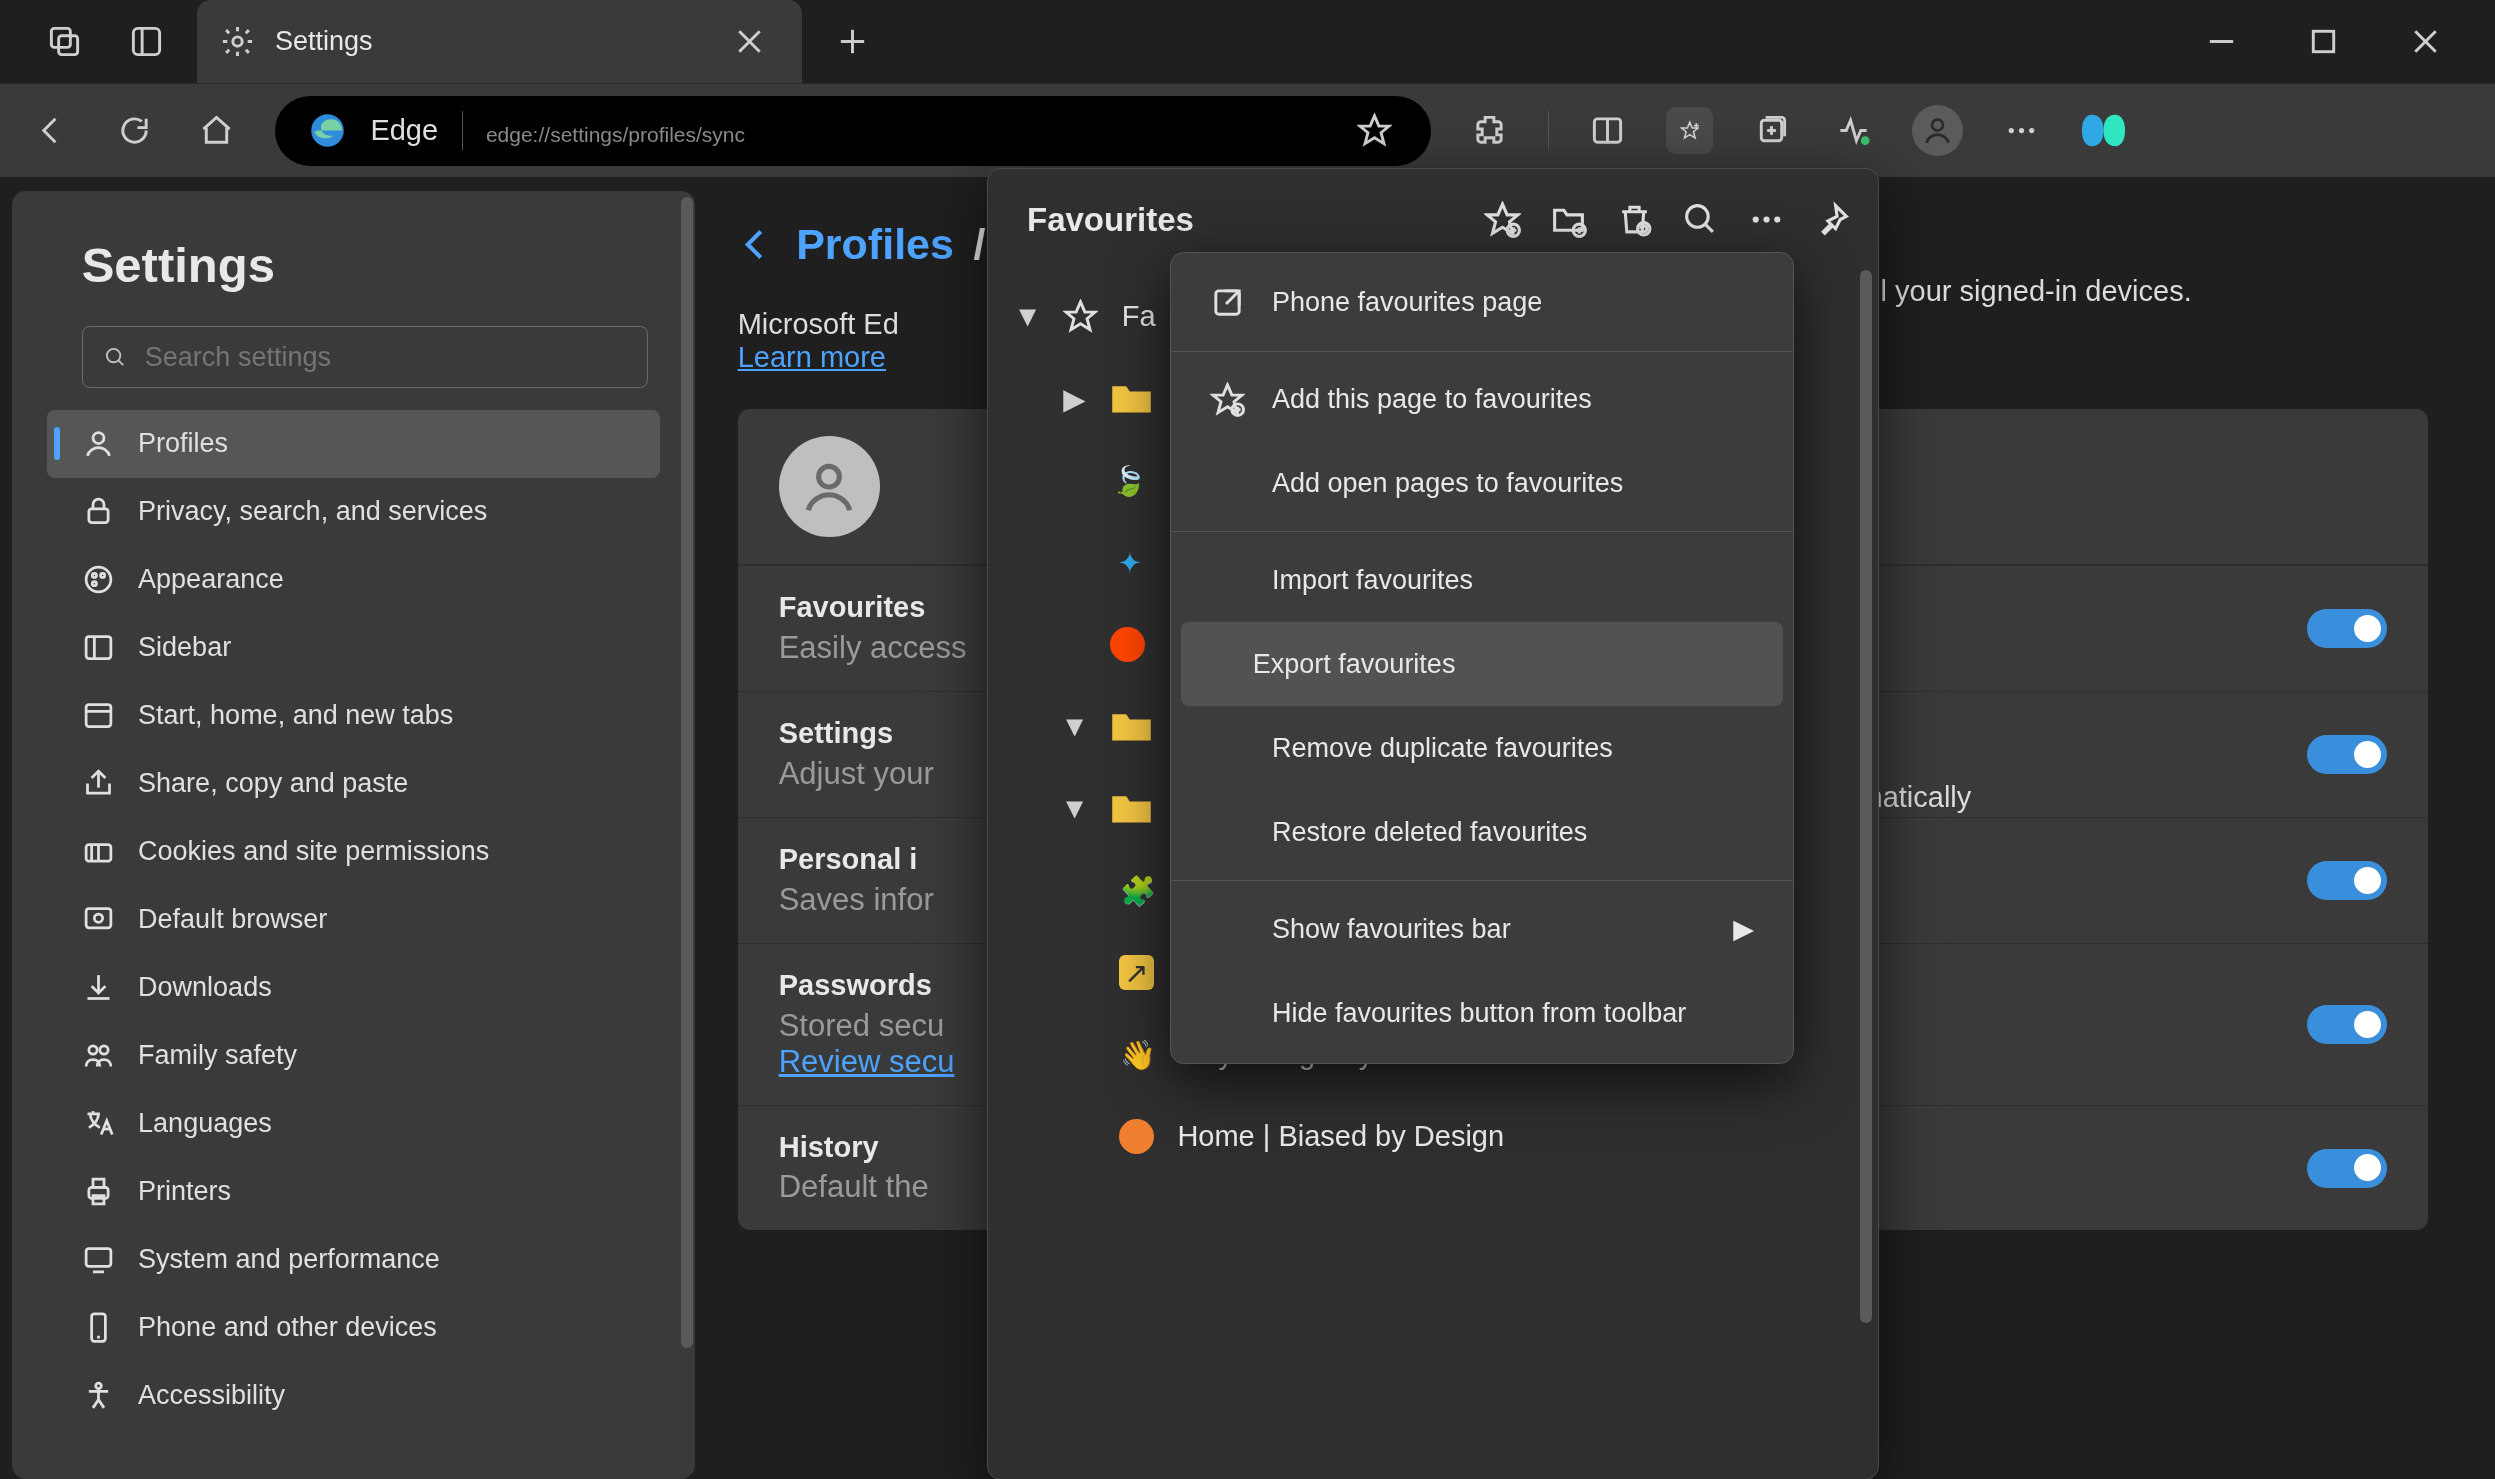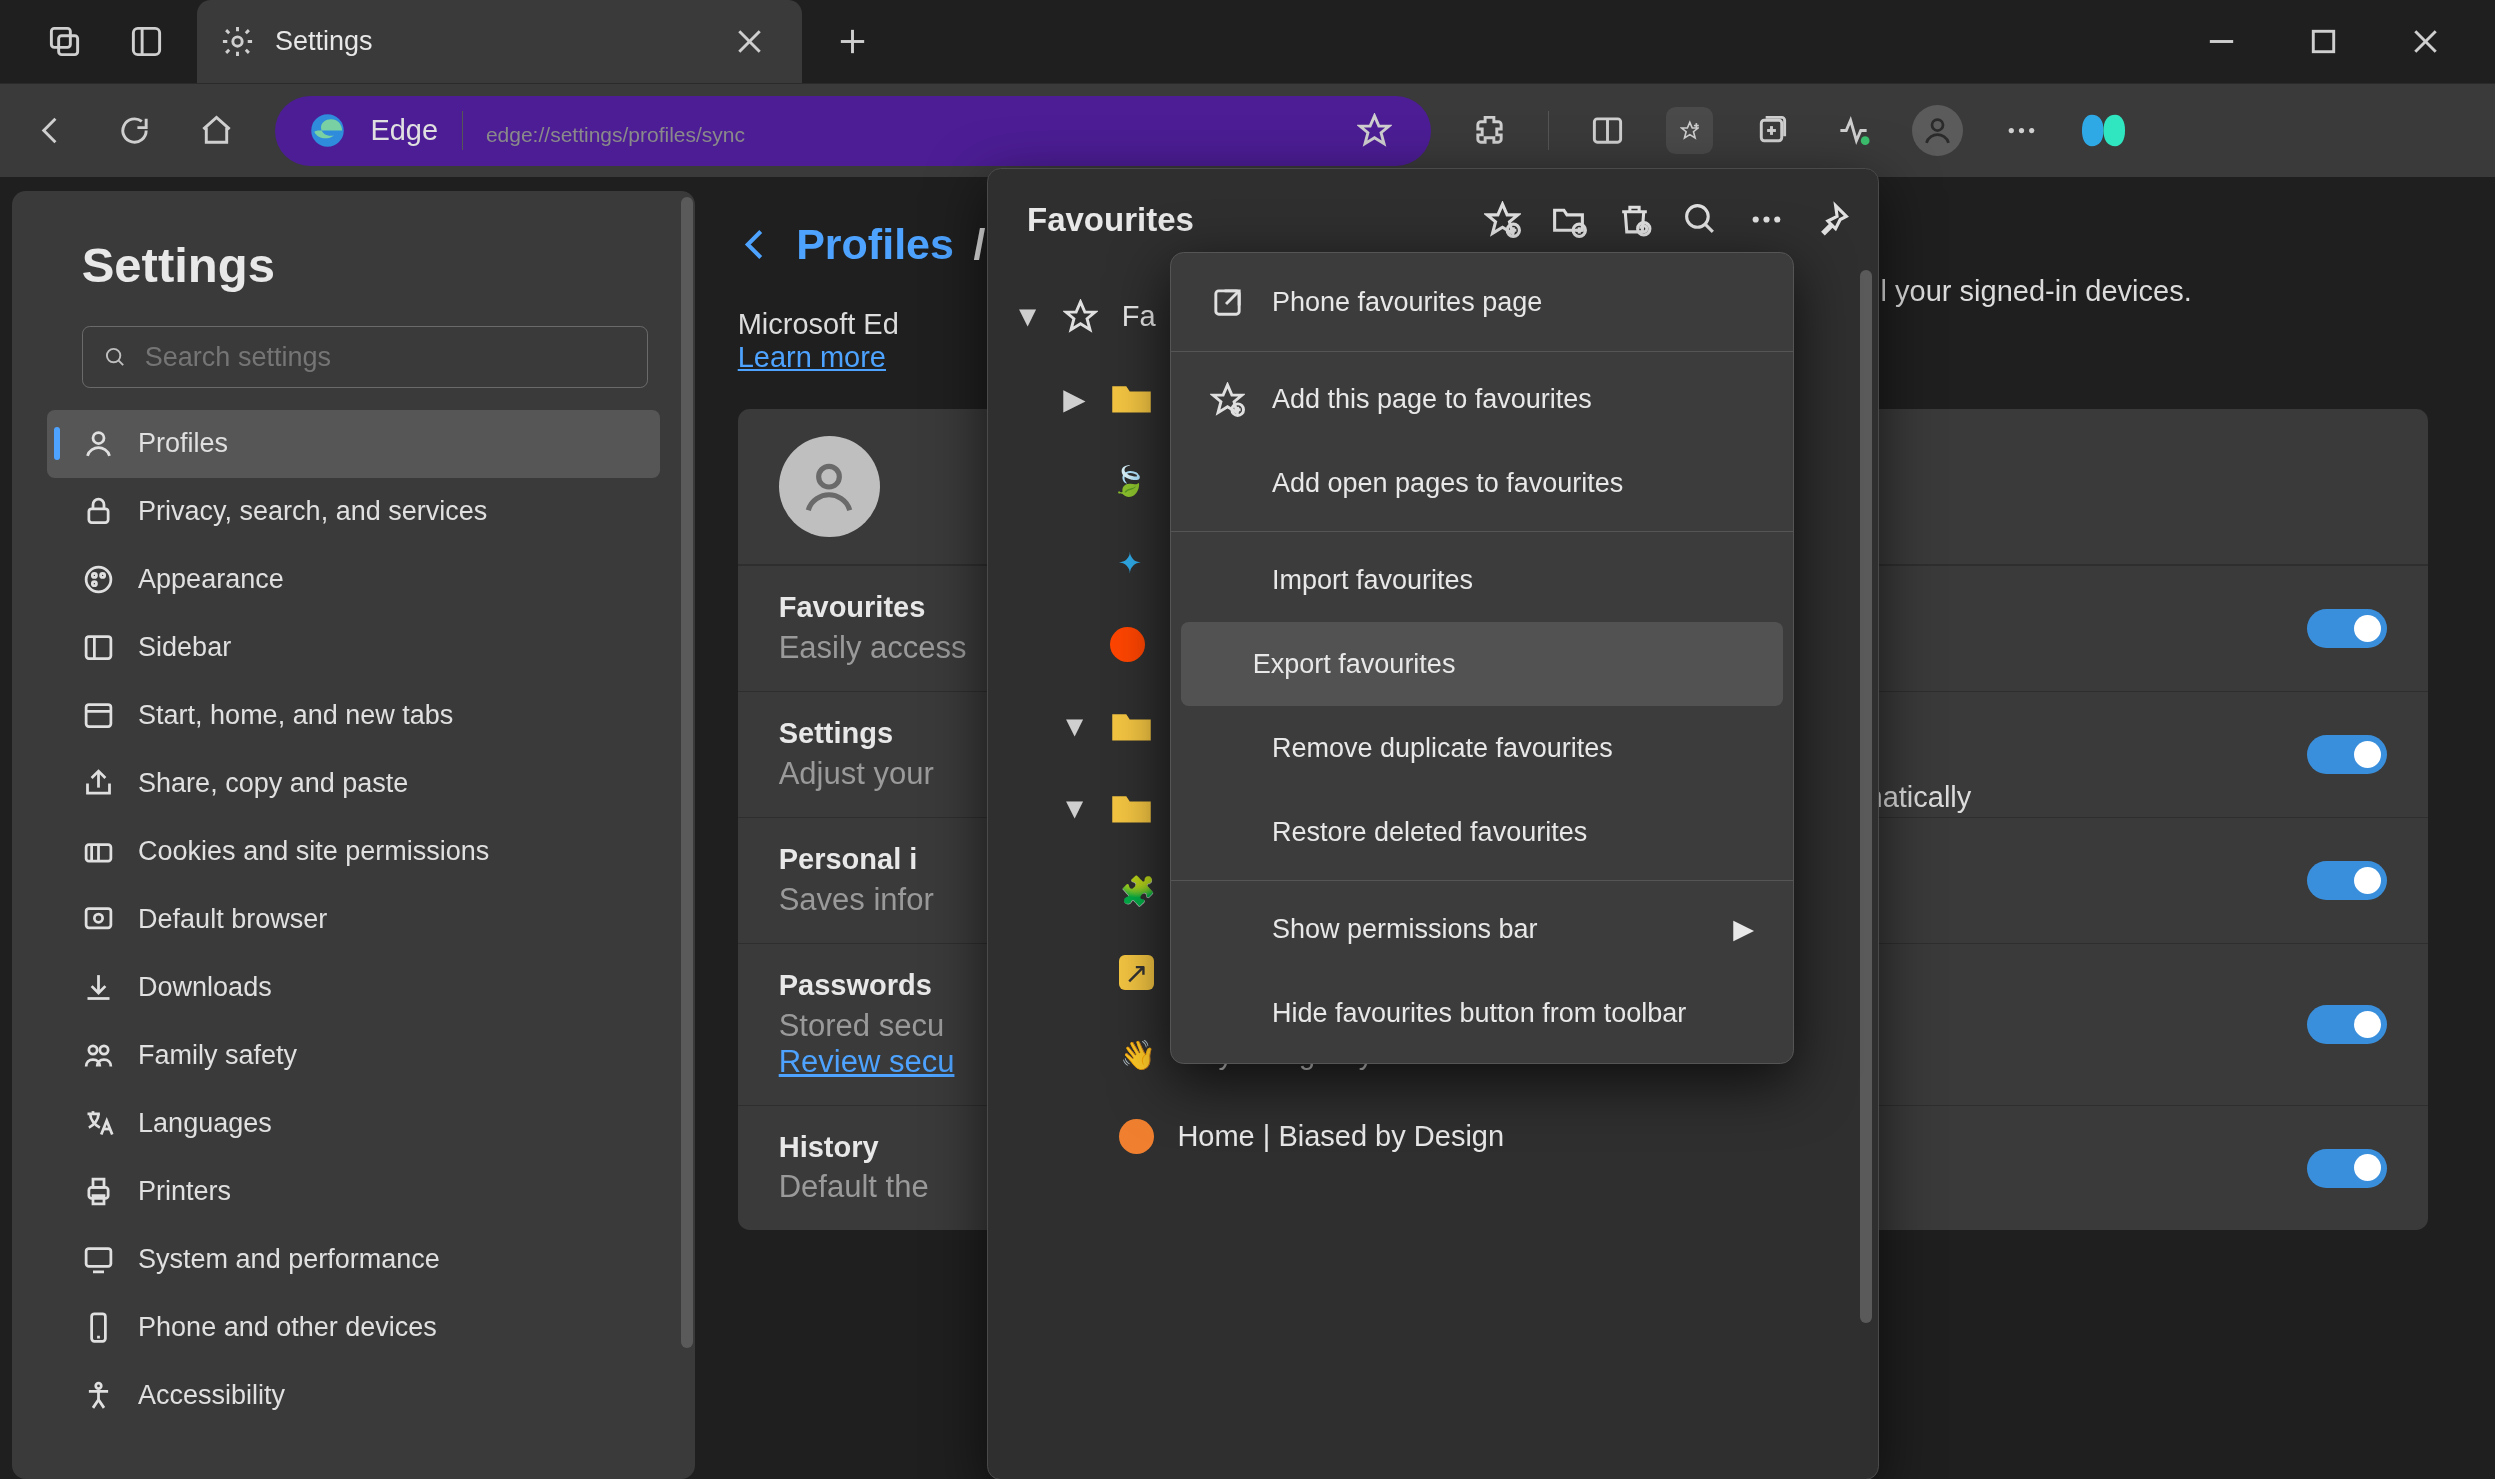--- a/index.html
+++ b/index.html
@@ -12,21 +12,21 @@
   .tb-icon { width: 35px; height: 35px; fill: none; stroke: #cfcfcf; stroke-width: 2; }
   .tab-chip { display: flex; align-items: center; background: #3a3a3a; border-radius: 13.7px 13.7px 0 0; height: 83px; padding: 0 29px 0 23.4px; margin-left: 27px; gap: 19.5px; min-width: 605px; }
   .tab-title { font-size: 27px; color: #e8e8e8; }
   .tab-close { margin-left: auto; }
   .newtab { margin-left: 27px; }
   .window-controls { margin-left: auto; display: flex; gap: 55px; padding-right: 47px; }
 
   
   .toolbar { display: flex; align-items: center; height: 94px; background: #3a3a3a; padding: 0 29px; gap: 35px; border-top: 1px solid #2a2a2a; }
   .tool-btn { width: 47px; height: 47px; display: flex; align-items: center; justify-content: center; }
-  .addr { display: flex; align-items: center; background: #4c1d95; border-radius: 47px; height: 70px; padding: 0 33px; gap: 23.4px; flex: none; width: 1156px; }
+  .addr { display: flex; align-items: center; background: #000000; border-radius: 47px; height: 70px; padding: 0 33px; gap: 23.4px; flex: none; width: 1156px; }
   .edge-logo { width: 39px; height: 39px; }
   .addr-label { font-size: 29px; color: #e0e0e0; }
   .addr-sep { width: 1px; height: 39px; background: #555; }
   .addr-url { font-size: 21px; color: #8a8a8a; flex: 1; margin-top: 8px; }
   .addr-star { margin-left: auto; }
   .fav-open { background: #4a4a4a; border-radius: 9.8px; padding: 9.8px 13.7px; }
   .avatar-circle { width: 51px; height: 51px; border-radius: 50%; background: #5b5b5b; display: flex; align-items: center; justify-content: center; }
   .copilot { width: 47px; height: 47px; }
 
   
@@ -592,21 +592,21 @@
     <span class="ctx-icon"></span>
     <span>Remove duplicate favourites</span>
   </div>
   <div class="ctx-item">
     <span class="ctx-icon"></span>
     <span>Restore deleted favourites</span>
   </div>
   <div class="ctx-sep"></div>
   <div class="ctx-item">
     <span class="ctx-icon"></span>
-    <span>Show permissions bar</span>
+    <span>Show favourites bar</span>
     <span class="ctx-chevron">▶</span>
   </div>
   <div class="ctx-item">
     <span class="ctx-icon"></span>
     <span>Hide favourites button from toolbar</span>
   </div>
 </div>
 
 <div class="ctx-highlight" style="left:1242px; top:605px; width:410px; height:90px;"></div>
 

